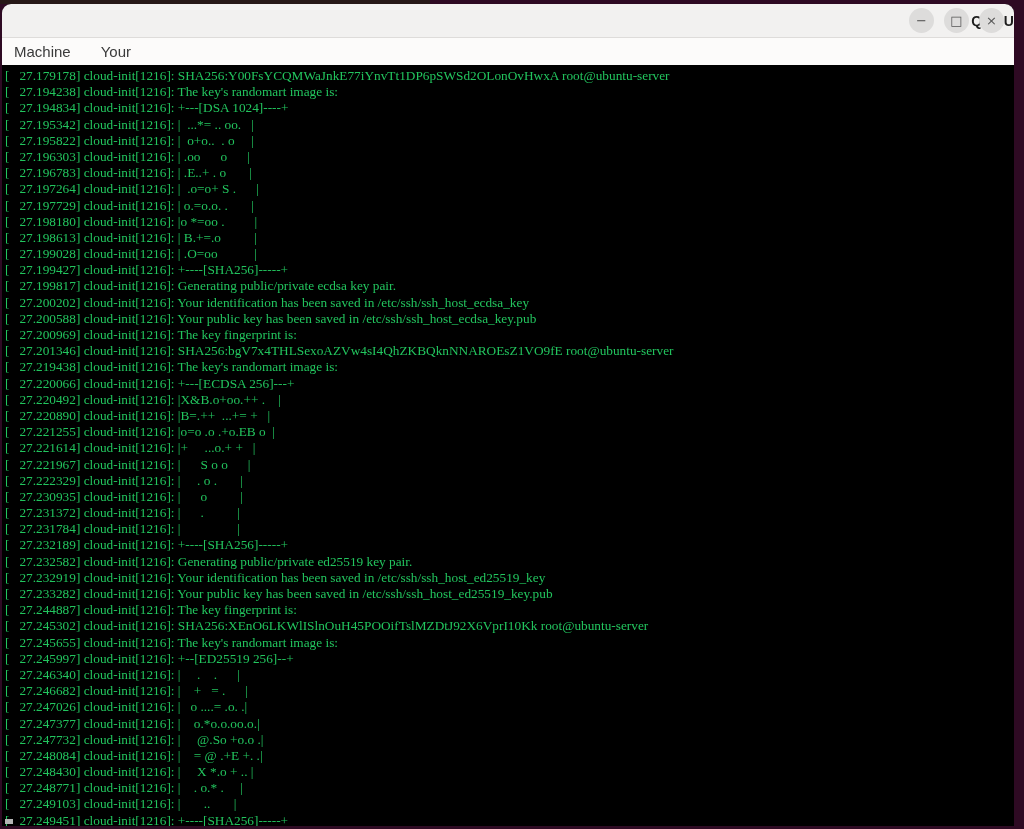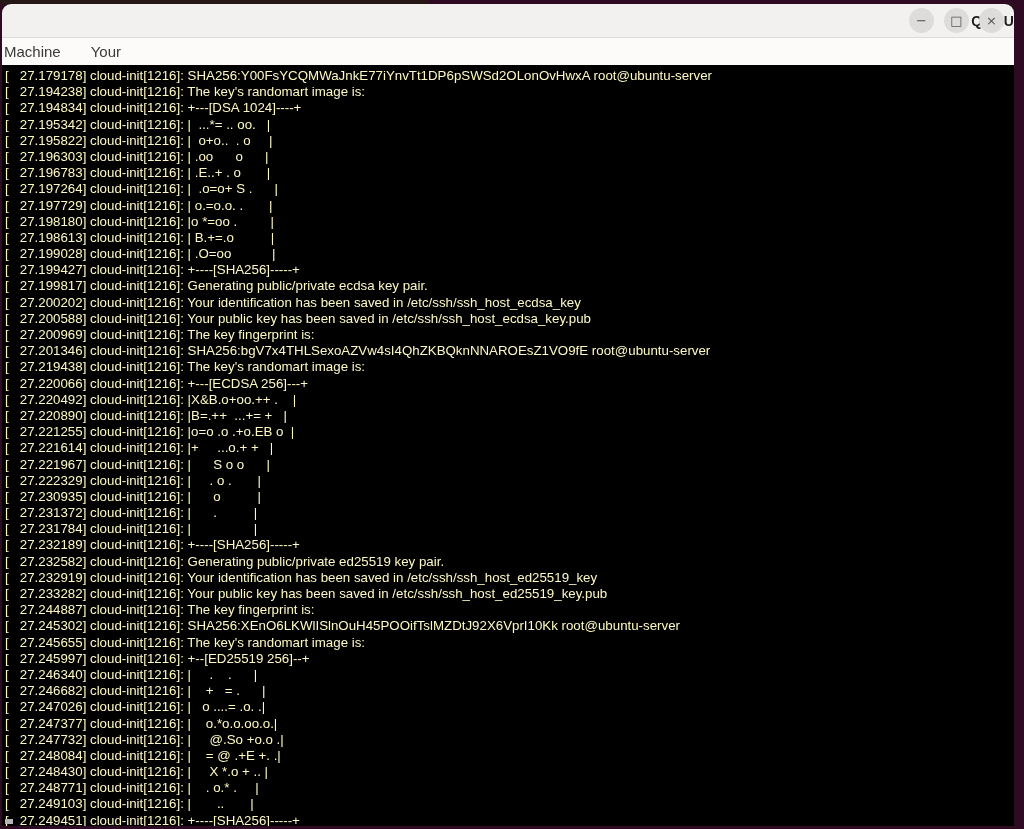--- a/index.html
+++ b/index.html
@@ -43,41 +43,41 @@
     display: flex; align-items: center; justify-content: center;
     font-size: 13px; color: #555; line-height: 1;
     font-family: "DejaVu Sans", sans-serif;
     cursor: default;
   }
   .wc-btn .glyph { transform: translateY(-0.5px); }
   .menubar {
     height: 27px; flex: 0 0 27px;
     background: #fcfbfa;
     display: flex; align-items: center;
-    gap: 26px;
+    padding-left: 10px; gap: 26px;
     box-sizing: border-box;
   }
   .menu-item {
     font-size: 15px; color: #3a3a3a;
     background: none; border: none; padding: 2px 2px;
     font-family: "Liberation Sans", sans-serif;
     cursor: default;
   }
   .console {
     flex: 1 1 auto;
     background: #000;
     position: relative;
     overflow: hidden;
   }
   .console-log {
     margin: 0; padding: 3px 0 0 3px;
-    font-family: Liberation Sans, sans-serif;
+    font-family: Liberation Serif, serif;
     font-size: 13.3px;
     line-height: 16.2px;
-    color: #fef9c3;
+    color: #22c55e;
     white-space: pre;
   }
   .console-line { height: 16.2px; }
   .console-cursor {
     position: absolute; left: 3px; bottom: 2px;
     width: 8px; height: 5px;
     background: #b4b4b4;
   }
 </style>
 </head>

